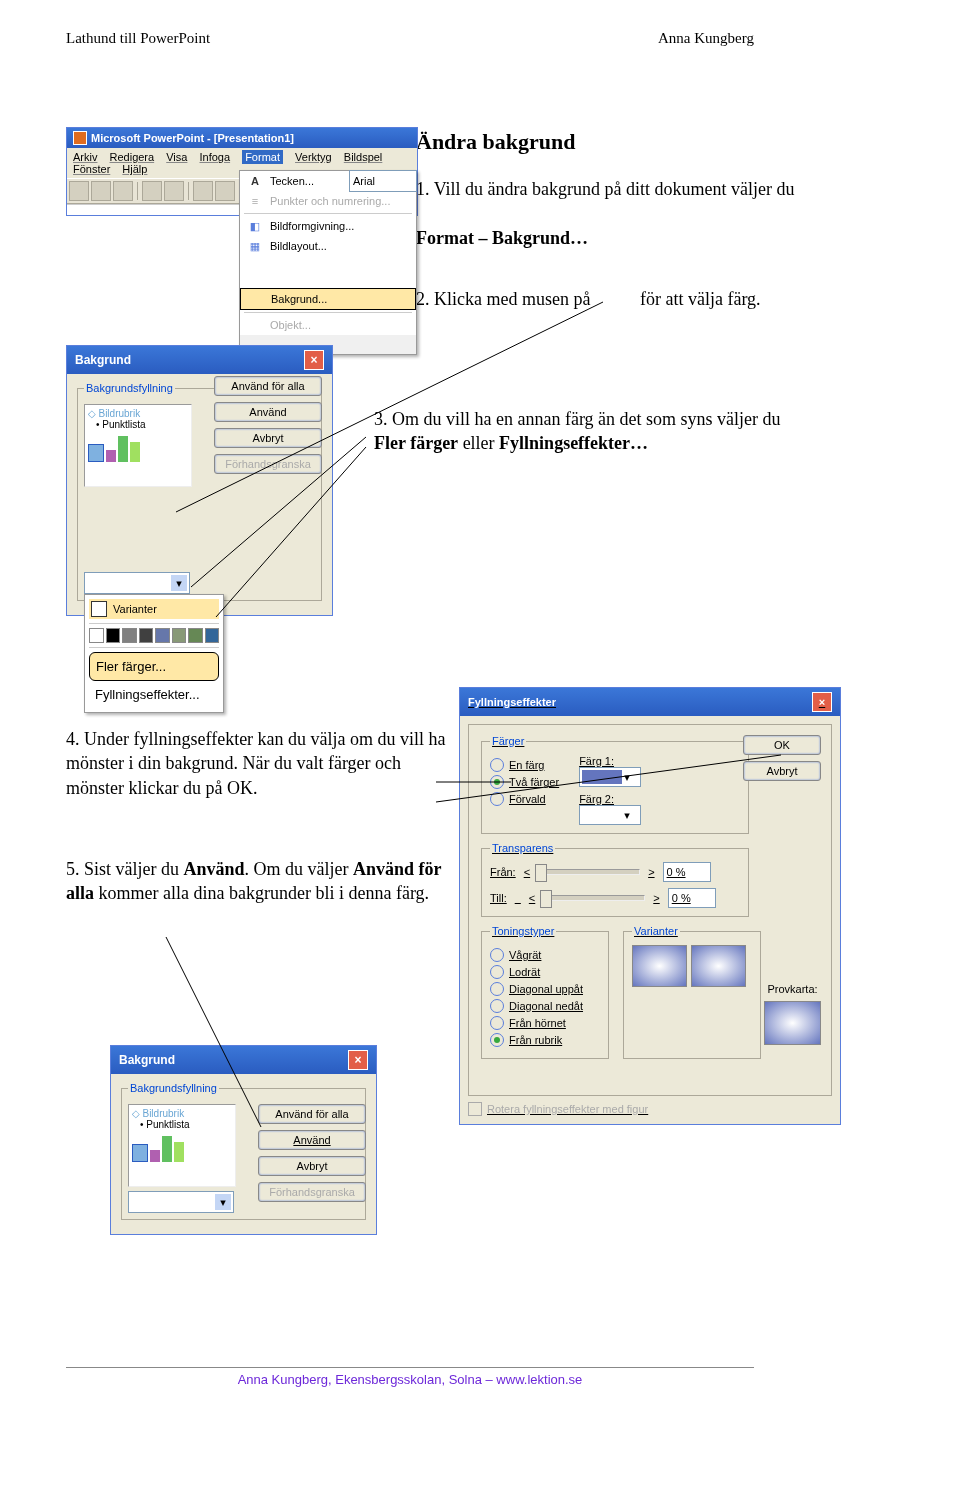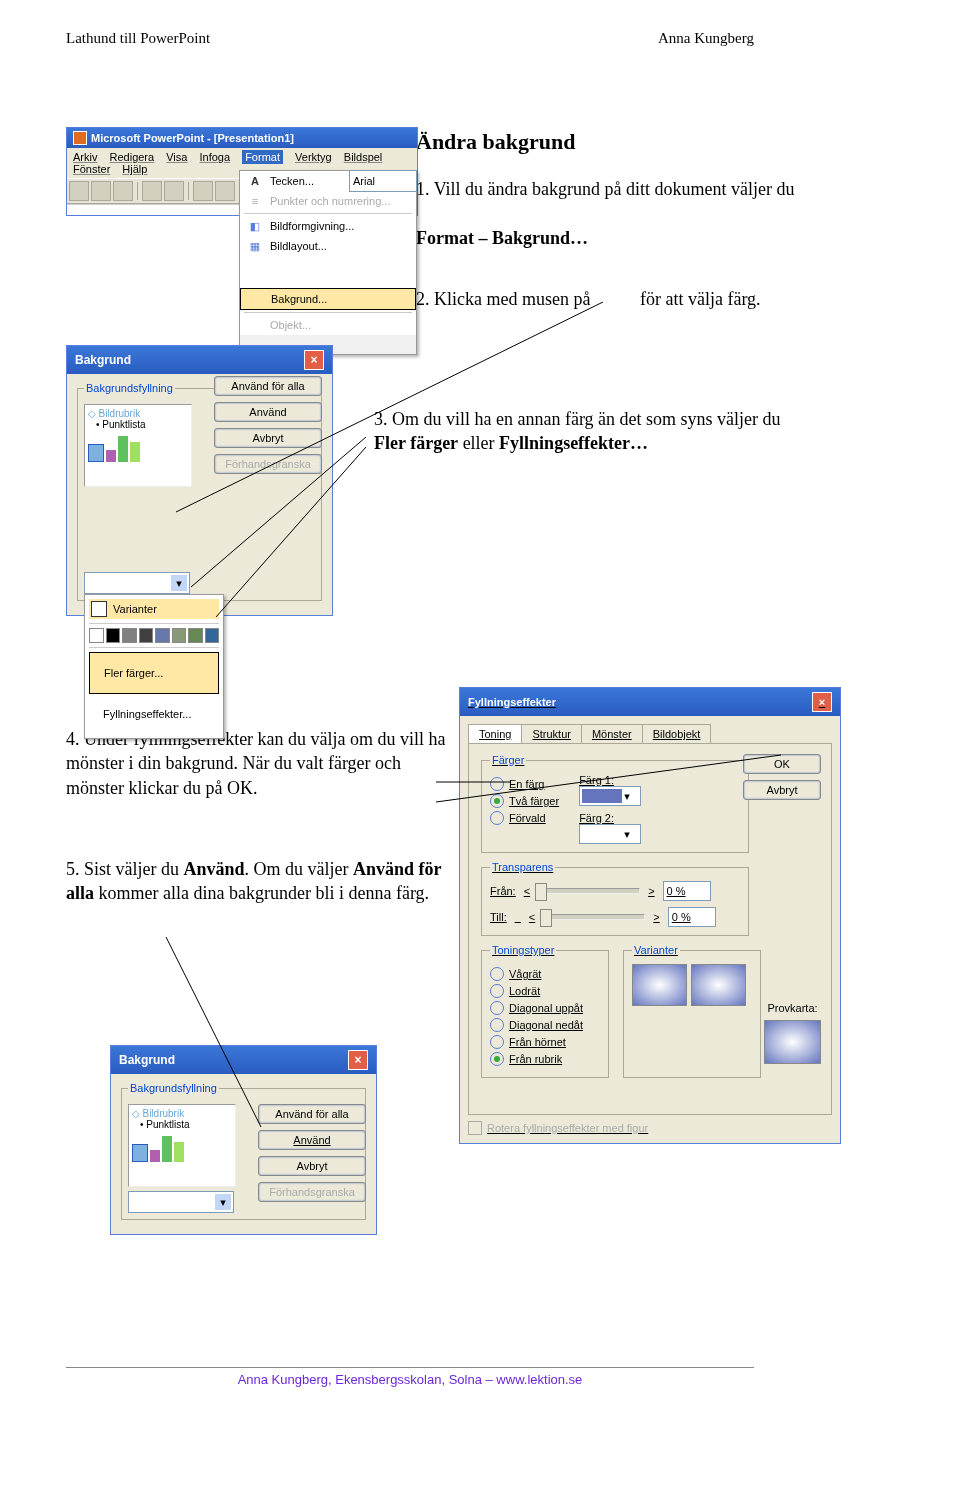--- a/index.html
+++ b/index.html
@@ -34,21 +34,21 @@
   .ss2-preview{width:100px;height:75px;background:#fff;border:1px inset;margin:4px 0;padding:3px;font-size:10px;}
   .ss2-buttons{position:absolute;right:10px;top:30px;display:flex;flex-direction:column;gap:6px;}
   .xpbtn{border:1px solid #888;background:#ece9d8;border-radius:3px;padding:3px 8px;font-size:11px;text-align:center;min-width:90px;box-shadow:0 0 2px #5a7edc inset;}
   .xpbtn.dis{color:#aaa;}
   .ss2 .cdrop{position:relative;margin-top:85px;}
   .ss2 .cdrop-btn{width:100px;height:20px;border:1px solid #7f9db9;background:#fff;display:flex;align-items:center;justify-content:flex-end;padding:0 2px;}
   .ss2 .cdrop-btn .arr{width:16px;height:16px;background:#c4d6f5;display:flex;align-items:center;justify-content:center;}
   .ss2 .colormenu{position:absolute;left:0;top:22px;width:130px;background:#fff;border:1px solid #999;box-shadow:2px 2px 3px rgba(0,0,0,.3);padding:4px;}
   .ss2 .colormenu .cmrow{display:flex;gap:2px;margin-bottom:4px;}
   .ss2 .colormenu .cmsw{width:13px;height:13px;border:1px solid #888;}
-  .ss2 .colormenu .cmlink{font-size:11px;padding:14px;cursor:pointer;}
+  .ss2 .colormenu .cmlink{font-size:13px;padding:6px;cursor:pointer;border-radius:6px;}
   .ss2 .colormenu .cmlink.sel{background:#ffe8a6;border:1px solid #000;}
   .ss2 .auto{display:flex;align-items:center;gap:6px;background:#ffe8a6;padding:2px;}
   .ss2 .auto .asw{width:14px;height:14px;background:#fff;border:1px solid #333;}
   
   .ss3{position:absolute;left:393px;top:600px;width:380px;background:#ece9d8;border:1px solid #5a7edc;font-size:11px;text-decoration:underline;}
   .ss3-tb{background:linear-gradient(#3b77d8,#2a5cc0);color:#fff;font-weight:bold;padding:4px 8px;display:flex;justify-content:space-between;align-items:center;}
   .ss3-tb .close{width:18px;height:18px;background:#e25e47;border:1px solid #fff;display:flex;align-items:center;justify-content:center;color:#fff;font-weight:bold;}
   .ss3-body{padding:8px;}
   .ss3-tabs{display:flex;}
   .ss3-tab{border:1px solid #aca899;border-bottom:none;padding:3px 10px;background:#ece9d8;margin-right:-1px;}
@@ -224,26 +224,20 @@
         </div>
       </div>
     </div>
 
     <div class="ss3 win-font">
       <div class="ss3-tb">
         <span>Fyllningseffekter</span>
         <span class="close">×</span>
       </div>
       <div class="ss3-body">
-        <div class="ss3-tabs">
-          <div class="ss3-tab active">Toning</div>
-          <div class="ss3-tab">Struktur</div>
-          <div class="ss3-tab">Mönster</div>
-          <div class="ss3-tab">Bildobjekt</div>
-        </div>
         <div class="ss3-panel">
           <div class="ss3-right">
             <div class="xpbtn" style="min-width:60px;">OK</div>
             <div class="xpbtn" style="min-width:60px;">Avbryt</div>
           </div>
 
           <fieldset class="ss3-grp" style="width:250px;">
             <legend>Färger</legend>
             <div style="display:flex;gap:20px;">
               <div>

